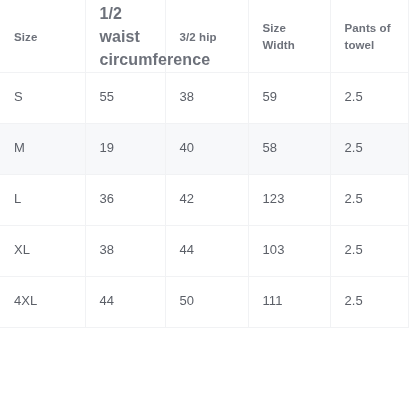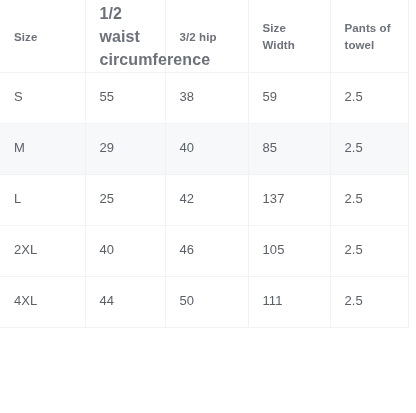--- a/index.html
+++ b/index.html
@@ -125,37 +125,37 @@
     <tbody>
       <tr class="plain">
         <td>S</td>
         <td>55</td>
         <td>38</td>
         <td>59</td>
         <td>2.5</td>
       </tr>
       <tr class="striped">
         <td>M</td>
-        <td>29</td>
+        <td>19</td>
         <td>40</td>
-        <td>85</td>
+        <td>58</td>
         <td>2.5</td>
       </tr>
       <tr class="plain">
         <td>L</td>
-        <td>25</td>
+        <td>36</td>
         <td>42</td>
-        <td>137</td>
+        <td>123</td>
         <td>2.5</td>
       </tr>
       <tr class="plain">
-        <td>2XL</td>
-        <td>40</td>
-        <td>46</td>
-        <td>105</td>
+        <td>XL</td>
+        <td>38</td>
+        <td>44</td>
+        <td>103</td>
         <td>2.5</td>
       </tr>
       <tr class="plain">
         <td>4XL</td>
         <td>44</td>
         <td>50</td>
         <td>111</td>
         <td>2.5</td>
       </tr>
     </tbody>

